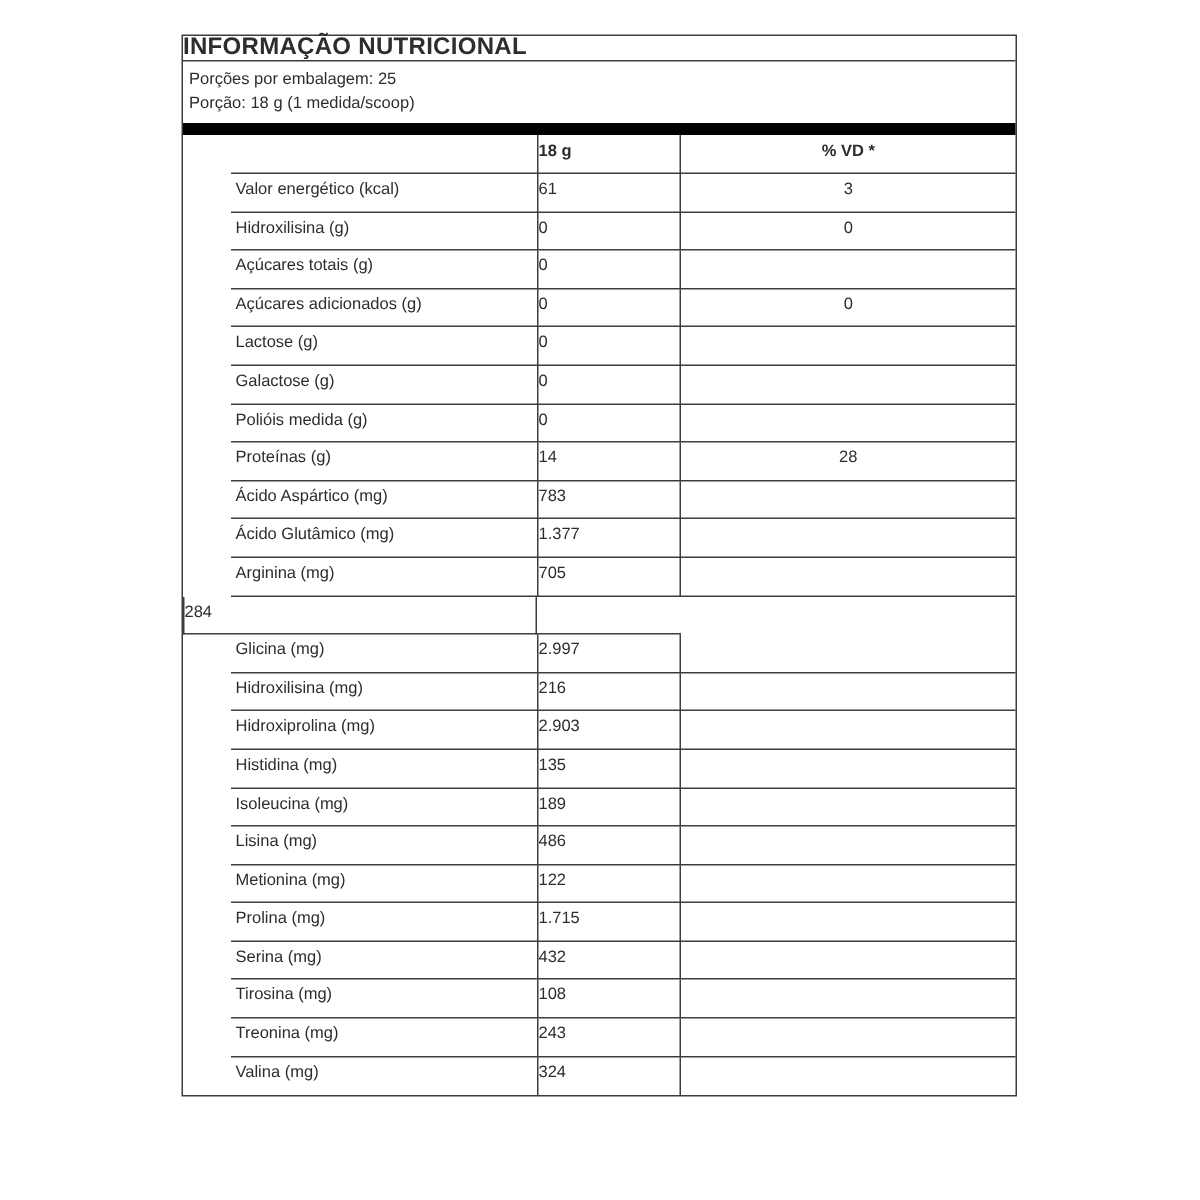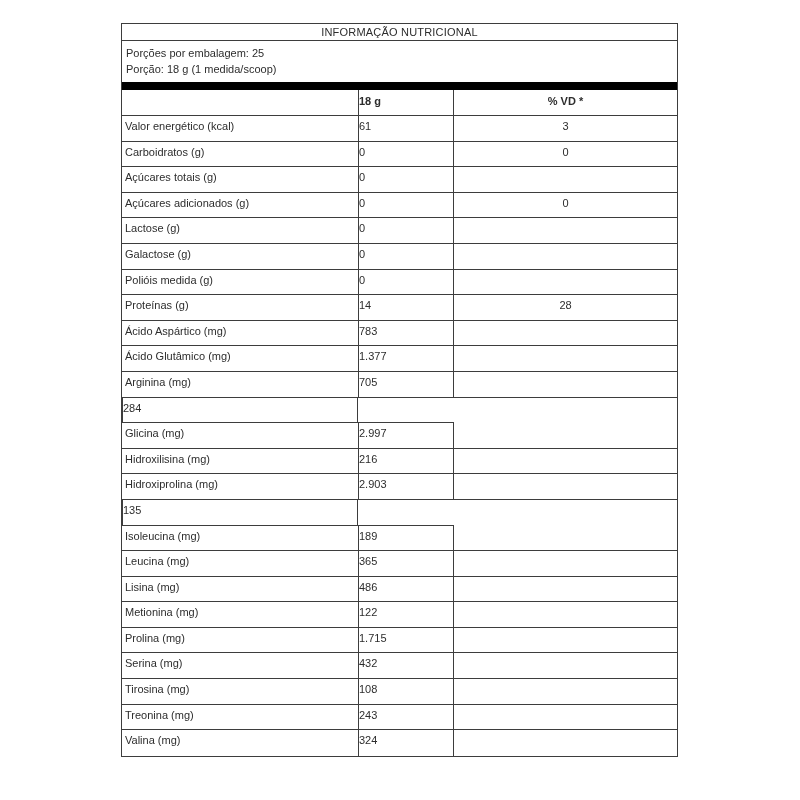--- a/index.html
+++ b/index.html
@@ -15,23 +15,23 @@
   .nutri-table{
     position:absolute;
     left:121px; top:23px;
     width:557px;
     border:1px solid var(--border);
     background:var(--bg);
   }
   .title-row{
     height:17px;
     border-bottom:1px solid var(--border);
-    text-align:center;
-    font-size:11px;
-    font-weight:normal;
+    text-align:left;
+    font-size:16px;
+    font-weight:bold;
     line-height:16px;
     letter-spacing:.2px;
   }
   .serving-row{
     height:41px;
     padding:4px 4px 12px 4px;
     font-size:11px;
     line-height:16px;
   }
   .thick-bar{
@@ -43,21 +43,21 @@
     grid-template-columns:236px 96px 1fr;
   }
   .cell{
     border-bottom:1px solid var(--border);
     font-size:11px;
     line-height:13px;
     padding-top:4px;
     overflow:hidden;
     white-space:nowrap;
   }
-  .c-label{ padding-left:3px; text-align:left; }
+  .c-label{ padding-left:3px; text-align:left;margin-left:32px; }
   .c-amount{
     border-left:1px solid var(--border);
     border-right:1px solid var(--border);
   }
   .c-dv{ text-align:center; }
   .header-row .cell{ height:26px; font-weight:bold; padding-top:5px; }
   .data-rows .cell{ height:25.6px; }
   .data-rows .grid-row:last-child .cell{ border-bottom:none; }
 </style>
 </head>
@@ -81,21 +81,21 @@
   </div>
 
   <div class="data-rows">
 
   <div class="grid-row">
       <div class="cell c-label">Valor energético (kcal)</div>
       <div class="cell c-amount">61</div>
       <div class="cell c-dv">3</div>
     </div>
       <div class="grid-row">
-      <div class="cell c-label">Carboidratos (g)</div>
+      <div class="cell c-label">Hidroxilisina (g)</div>
       <div class="cell c-amount">0</div>
       <div class="cell c-dv">0</div>
     </div>
       <div class="grid-row">
       <div class="cell c-label">Açúcares totais (g)</div>
       <div class="cell c-amount">0</div>
       <div class="cell c-dv"></div>
     </div>
       <div class="grid-row">
       <div class="cell c-label">Açúcares adicionados (g)</div>
@@ -150,34 +150,30 @@
       <div class="cell c-label">Hidroxilisina (mg)</div>
       <div class="cell c-amount">216</div>
       <div class="cell c-dv"></div>
     </div>
       <div class="grid-row">
       <div class="cell c-label">Hidroxiprolina (mg)</div>
       <div class="cell c-amount">2.903</div>
       <div class="cell c-dv"></div>
     </div>
       <div class="grid-row">
+      <div class="cell c-label">Histidina (mg)</div>
       <div class="cell c-amount">135</div>
       <div class="cell c-dv"></div>
     </div>
       <div class="grid-row">
       <div class="cell c-label">Isoleucina (mg)</div>
       <div class="cell c-amount">189</div>
       <div class="cell c-dv"></div>
     </div>
       <div class="grid-row">
-      <div class="cell c-label">Leucina (mg)</div>
-      <div class="cell c-amount">365</div>
-      <div class="cell c-dv"></div>
-    </div>
-      <div class="grid-row">
       <div class="cell c-label">Lisina (mg)</div>
       <div class="cell c-amount">486</div>
       <div class="cell c-dv"></div>
     </div>
       <div class="grid-row">
       <div class="cell c-label">Metionina (mg)</div>
       <div class="cell c-amount">122</div>
       <div class="cell c-dv"></div>
     </div>
       <div class="grid-row">

